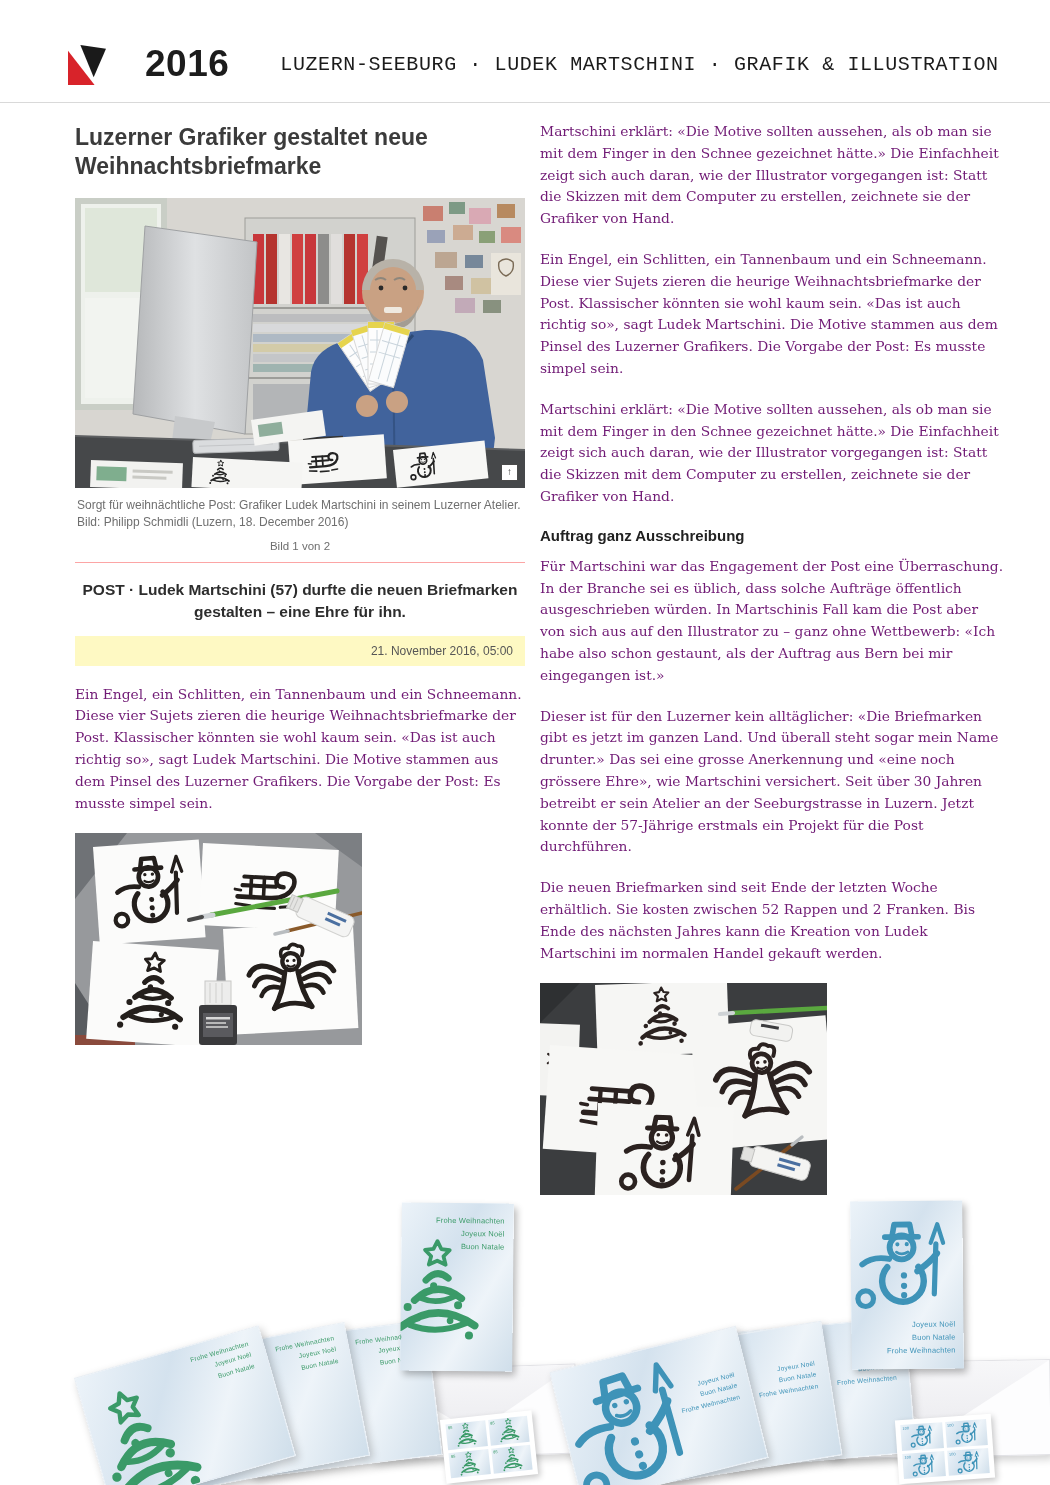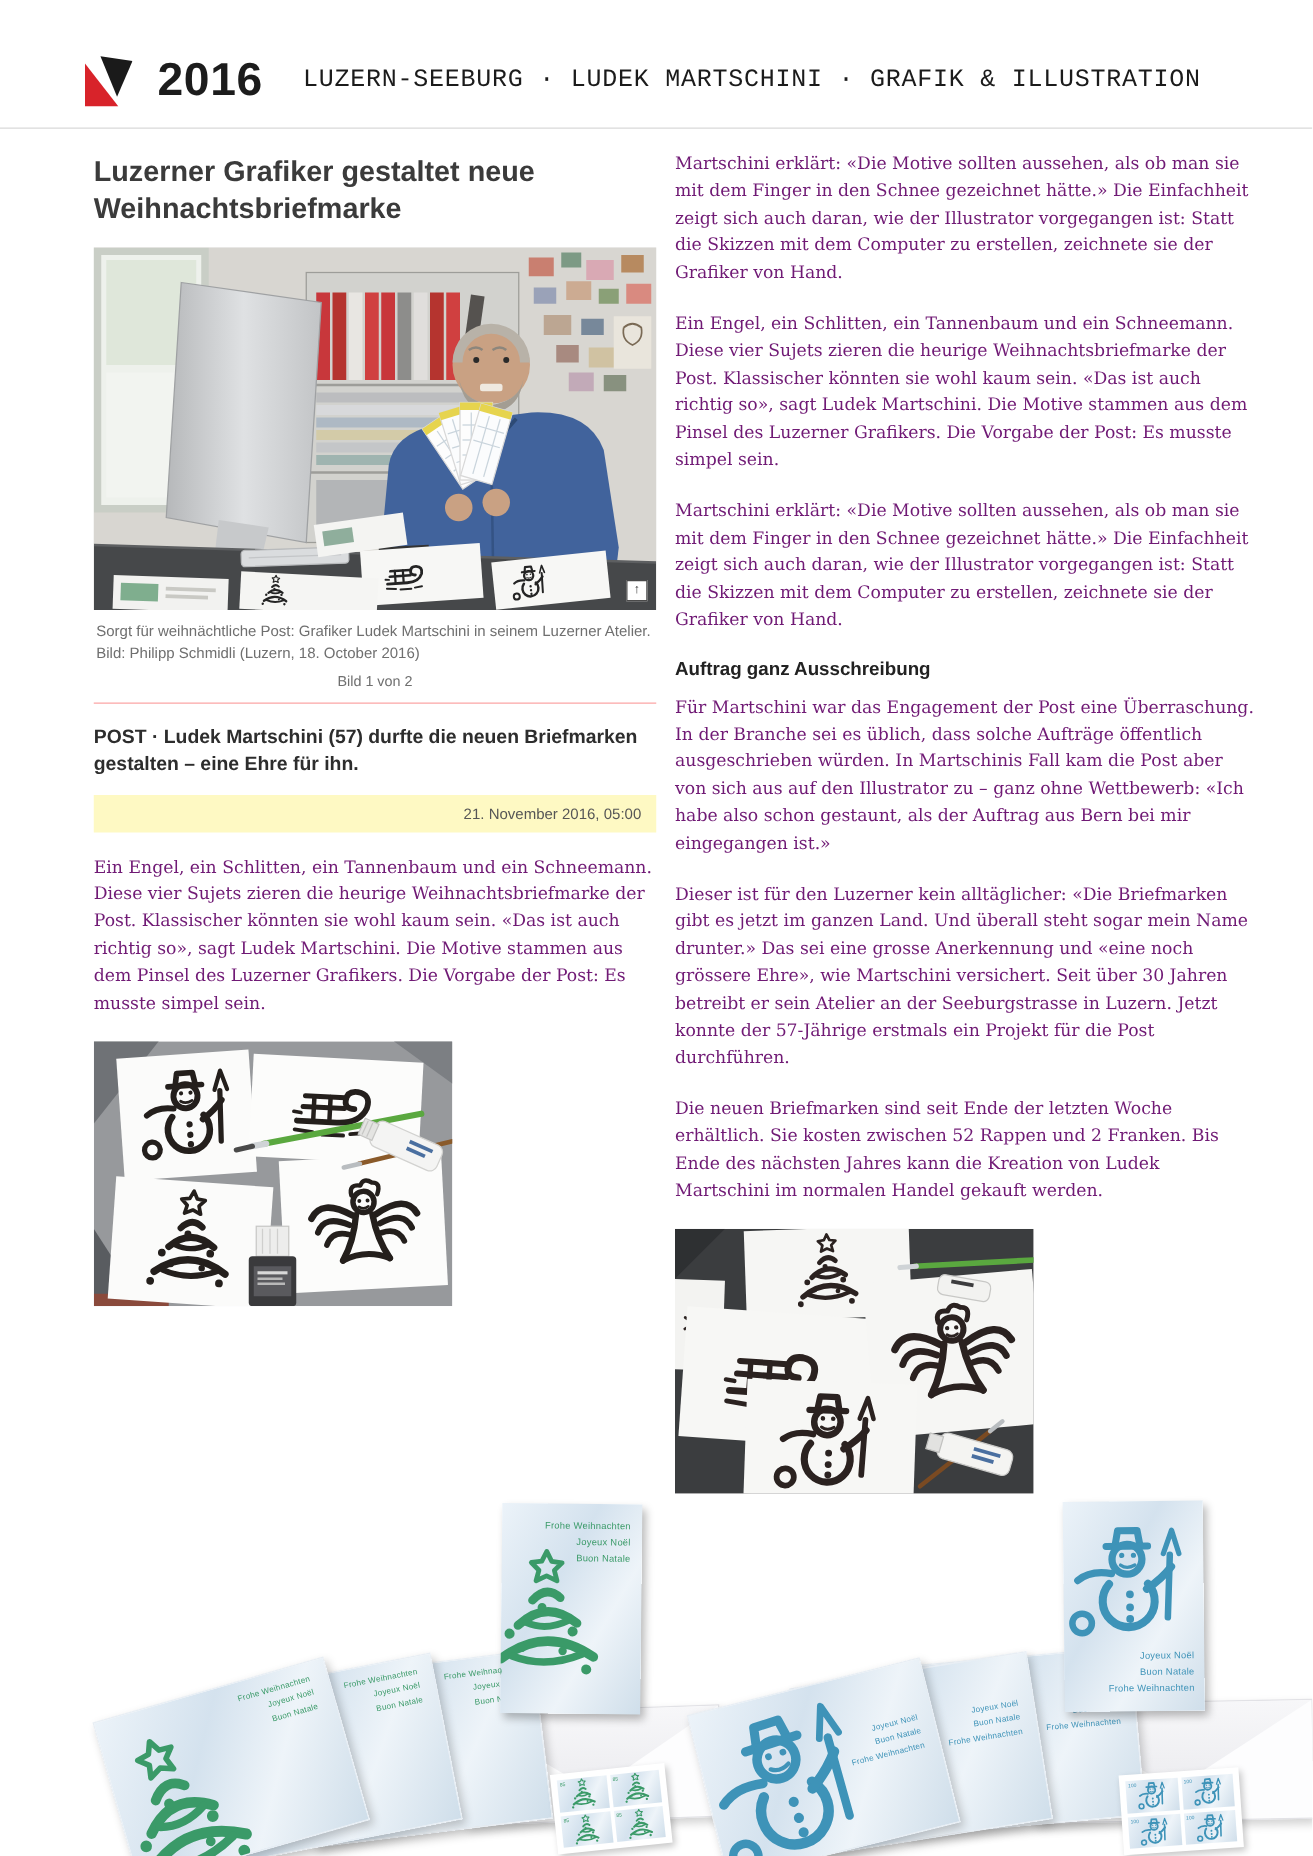--- a/index.html
+++ b/index.html
@@ -1,40 +1,40 @@
 <!DOCTYPE html>
 <html><head>
 <meta charset="utf-8">
 <style>
   html,body{margin:0;padding:0;background:#fff;}
   .page{width:1050px;height:1485px;background:#fff;position:relative;overflow:hidden;
         font-family:"Liberation Sans",sans-serif;color:#222;}
   
-  .hdr{display:flex;align-items:center;padding:42px 45px 0 68px;}
+  .hdr{display:flex;align-items:center;padding:42px 45px 0 68px;gap:19px;}
   .hdr .logo{width:38px;height:44px;flex:0 0 auto;}
   .hdr .year{font-size:37px;font-weight:bold;color:#1c1c1c;margin-left:20px;letter-spacing:.5px;}
   .hdr .title{font-size:20px;color:#1b1b1b;margin-left:32px;letter-spacing:.6px;font-family:Liberation Mono, monospace;}
   .hdr-rule{border:0;border-top:1px solid #d9d9d9;margin:16px 0 0 0;}
   
   .columns{display:flex;gap:15px;margin:18px 45px 0 75px;}
   .col-left{width:450px;flex:0 0 auto;}
   .col-right{width:465px;flex:0 0 auto;}
   h1.headline{font-size:23px;line-height:1.28;color:#3b3b3b;margin:2px 0 16px 0;font-weight:bold;}
   .serif{font-family:"DejaVu Serif","Liberation Serif",serif;font-size:13.8px;line-height:1.58;
          color:#701a75;margin:0 0 19px 0;}
   h2.subhead{font-size:15px;font-weight:bold;color:#222;margin:2px 0 12px 0;}
   figure{margin:0;}
   .main-photo{width:450px;height:290px;position:relative;background:#d8d6d1;overflow:hidden;}
   .expand-btn{position:absolute;right:7px;bottom:7px;width:15px;height:15px;background:#fff;
               border:1px solid #4a4a4a;color:#333;font-size:10px;line-height:14px;text-align:center;
               cursor:pointer;}
   .caption{color:#6f6f6f;font-size:12px;line-height:1.45;padding:9px 2px 0 2px;}
   .photo-index{color:#6f6f6f;font-size:11.5px;text-align:center;padding:8px 0 10px 0;
                border-bottom:1px solid #fca5a5;margin-bottom:16px;}
-  .lead{font-size:15.5px;font-weight:bold;line-height:1.45;color:#2d2d2d;margin:0 0 12px 0;}
+  .lead{font-size:15.5px;font-weight:bold;line-height:1.45;color:#2d2d2d;margin:0 0 12px 0;text-align:center;}
   .date-bar{background:#fef9c3;color:#565656;font-size:12px;text-align:right;
             padding:8px 12px;margin:0 0 18px 0;}
   .sketch-photo{width:287px;height:212px;position:relative;overflow:hidden;margin-top:4px;}
   
   .cards-row{display:flex;gap:15px;margin:2px 45px 0 75px;height:298px;}
   .card-scene{position:relative;width:465px;height:298px;flex:0 0 auto;}
   .snowbg{background:linear-gradient(120deg,#ecf3f9 0%,#d4e2ee 38%,#eef4f9 66%,#cfdeea 100%);}
   .stand-card{position:absolute;width:112px;height:168px;overflow:hidden;
               box-shadow:3px 4px 7px rgba(0,0,0,.28);}
   .greet{font-size:7.5px;line-height:1.75;letter-spacing:.2px;position:absolute;text-align:right;}
@@ -315,21 +315,21 @@
               <rect x="42" y="14" width="34" height="3" fill="#c9c9c4"></rect>
             </g>
           <g transform="translate(176,222) rotate(-8)">
               <rect width="72" height="26" fill="#f4f4f2"></rect>
               <rect x="6" y="6" width="24" height="12" fill="#8fae9c"></rect>
             </g>
         </svg>
         <div class="expand-btn">↑</div>
       </figure>
 
-      <div class="caption">Sorgt für weihnächtliche Post: Grafiker Ludek Martschini in seinem Luzerner Atelier. Bild: Philipp Schmidli (Luzern, 18. October 2016)</div>
+      <div class="caption">Sorgt für weihnächtliche Post: Grafiker Ludek Martschini in seinem Luzerner Atelier. Bild: Philipp Schmidli (Luzern, 18. December 2016)</div>
       <div class="photo-index">Bild 1 von 2</div>
 
       <p class="lead">POST · Ludek Martschini (57) durfte die neuen Briefmarken gestalten – eine Ehre für ihn.</p>
       <div class="date-bar">21. November 2016, 05:00</div>
       <p class="serif">Ein Engel, ein Schlitten, ein Tannenbaum und ein Schneemann. Diese vier Sujets zieren die heurige Weihnachtsbriefmarke der Post. Klassischer könnten sie wohl kaum sein. «Das ist auch richtig so», sagt Ludek Martschini. Die Motive stammen aus dem Pinsel des Luzerner Grafikers. Die Vorgabe der Post: Es musste simpel sein.</p>
 
       <figure class="sketch-photo">
         <svg viewBox="0 0 287 212" width="287" height="212">
           <rect width="287" height="212" fill="#97999c"></rect>
           <polygon points="0,0 52,0 0,66" fill="#6f7276"></polygon>

